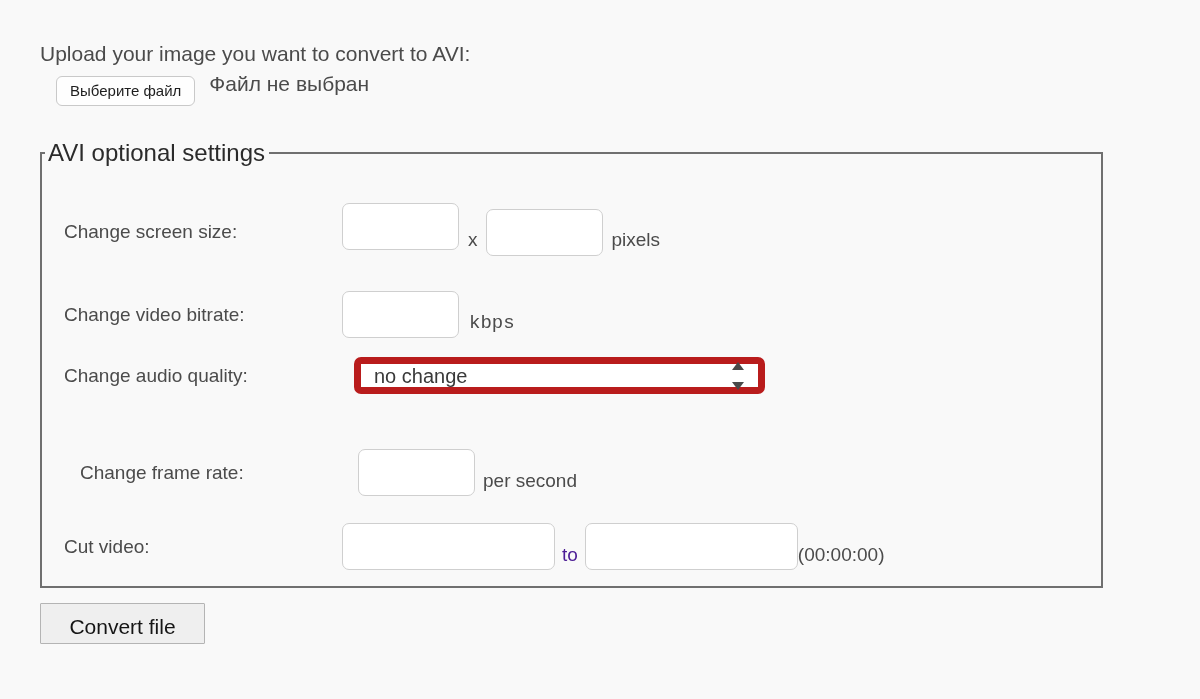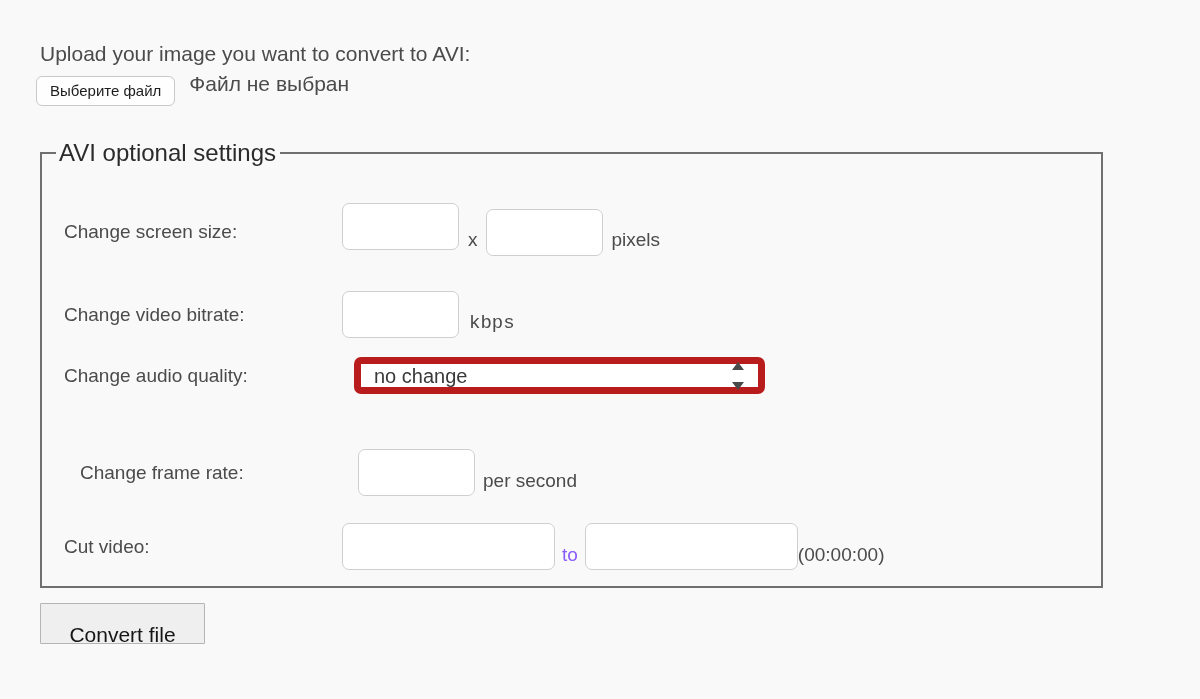--- a/index.html
+++ b/index.html
@@ -32,21 +32,21 @@
     top: 40px;
     font-size: 21px;
     line-height: 28px;
     color: #4b4b4b;
     white-space: nowrap;
   }
 
   
   .file-row {
     position: absolute;
-    left: 36px;
+    left: 56px;
     top: 76px;
     height: 34px;
     display: flex;
     align-items: flex-start;
   }
   .file-button {
     box-sizing: border-box;
     height: 30px;
     padding: 0 13px;
     background: #fefefe;
@@ -76,21 +76,21 @@
     left: 40px;
     top: 140px;
     width: 1063px;
     height: 448px;
     border: 2px solid #707070;
     border-radius: 0;
     margin: 0;
     padding: 0;
   }
   .settings-fieldset > legend {
-    margin-left: 14px;
+    margin-left: 3px;
     padding: 0 4px 0 3px;
     font-size: 24px;
     line-height: 26px;
     color: #2b2b2b;
     white-space: nowrap;
   }
 
   .fieldset-inner {
     position: relative;
     width: 100%;
@@ -198,21 +198,21 @@
   }
 
   
   .row-frame { top: 283px; margin-left: 16px; }
   .row-frame .unit { margin-left: 8px; position: relative; top: 8px; }
 
   
   .row-cut { top: 357px; }
   .row-cut .sep-to {
     font-size: 19px;
-    color: #8b5cf6;
+    color: #4c1d95;
     margin: 0 7px;
     position: relative;
     top: 8px;
   }
   .row-cut .tail {
     font-size: 19px;
     color: #4b4b4b;
     position: relative;
     top: 8px;
   }
@@ -227,21 +227,21 @@
     height: 41px;
     background: #efefef;
     border: 1px solid #b4b4b4;
     border-radius: 1px;
     font-family: "Liberation Sans", "DejaVu Sans", sans-serif;
     font-size: 21px;
     line-height: 38px;
     color: #151515;
     text-align: center;
     cursor: default;
-    padding: 12px;
+    padding: 4px;
   }
 </style>
 </head>
 <body>
 
 <div class="page">
 
   <div class="upload-heading">Upload your image you want to convert to AVI:</div>
 
   <div class="file-row">

